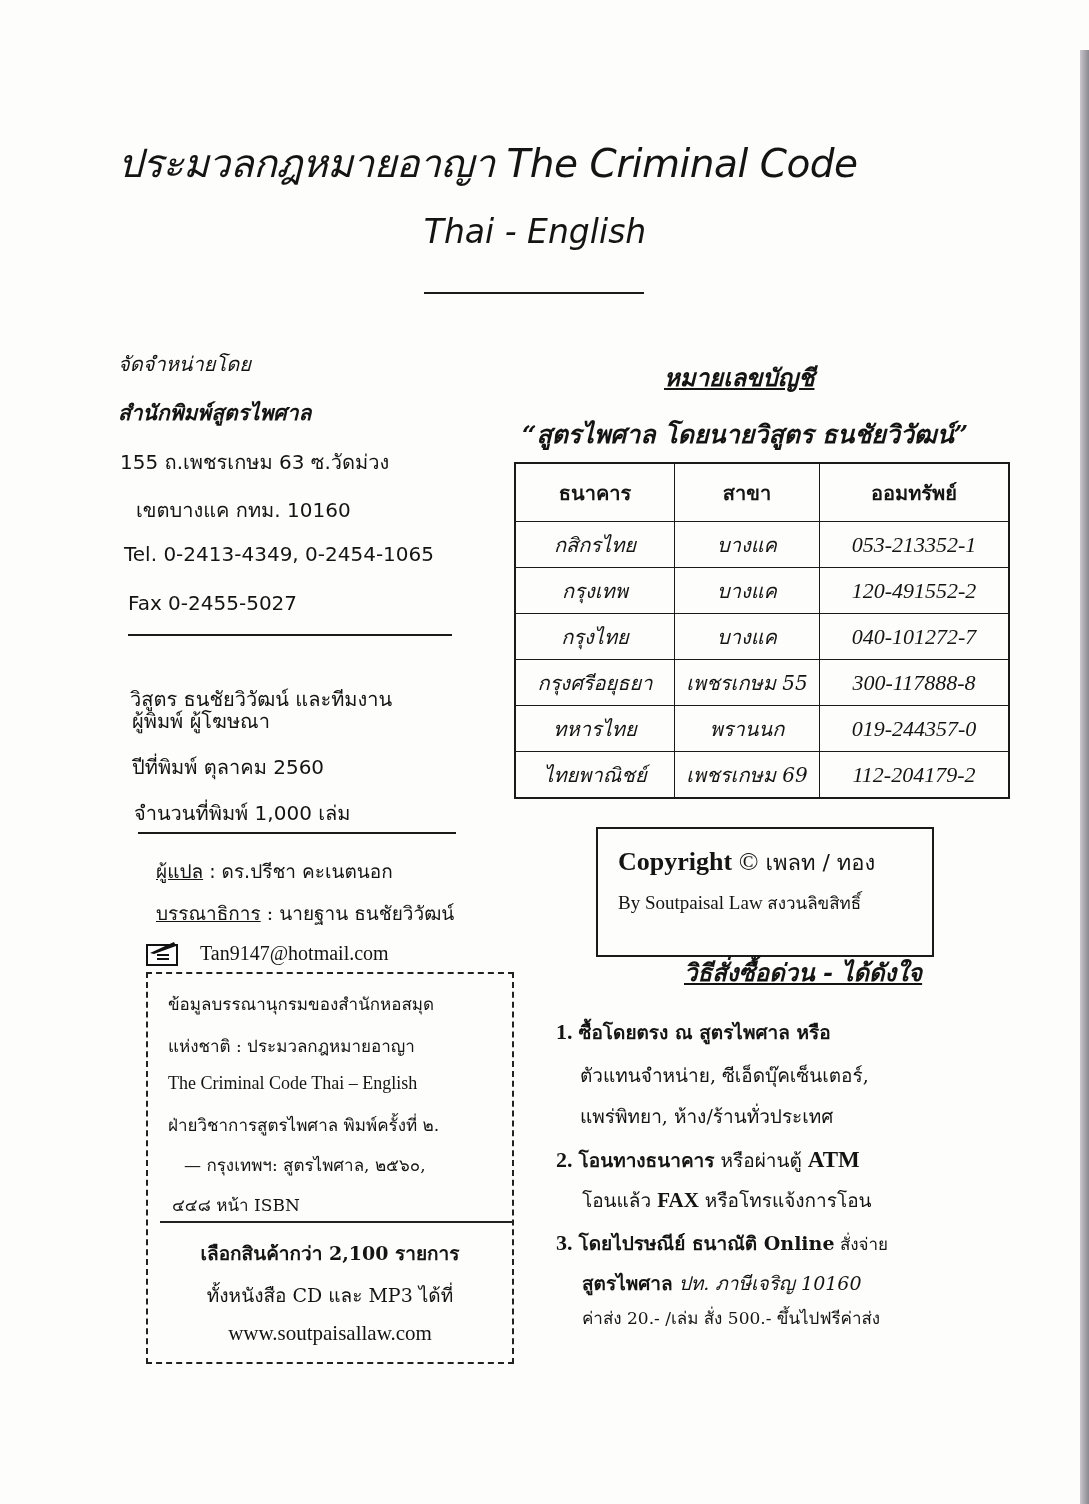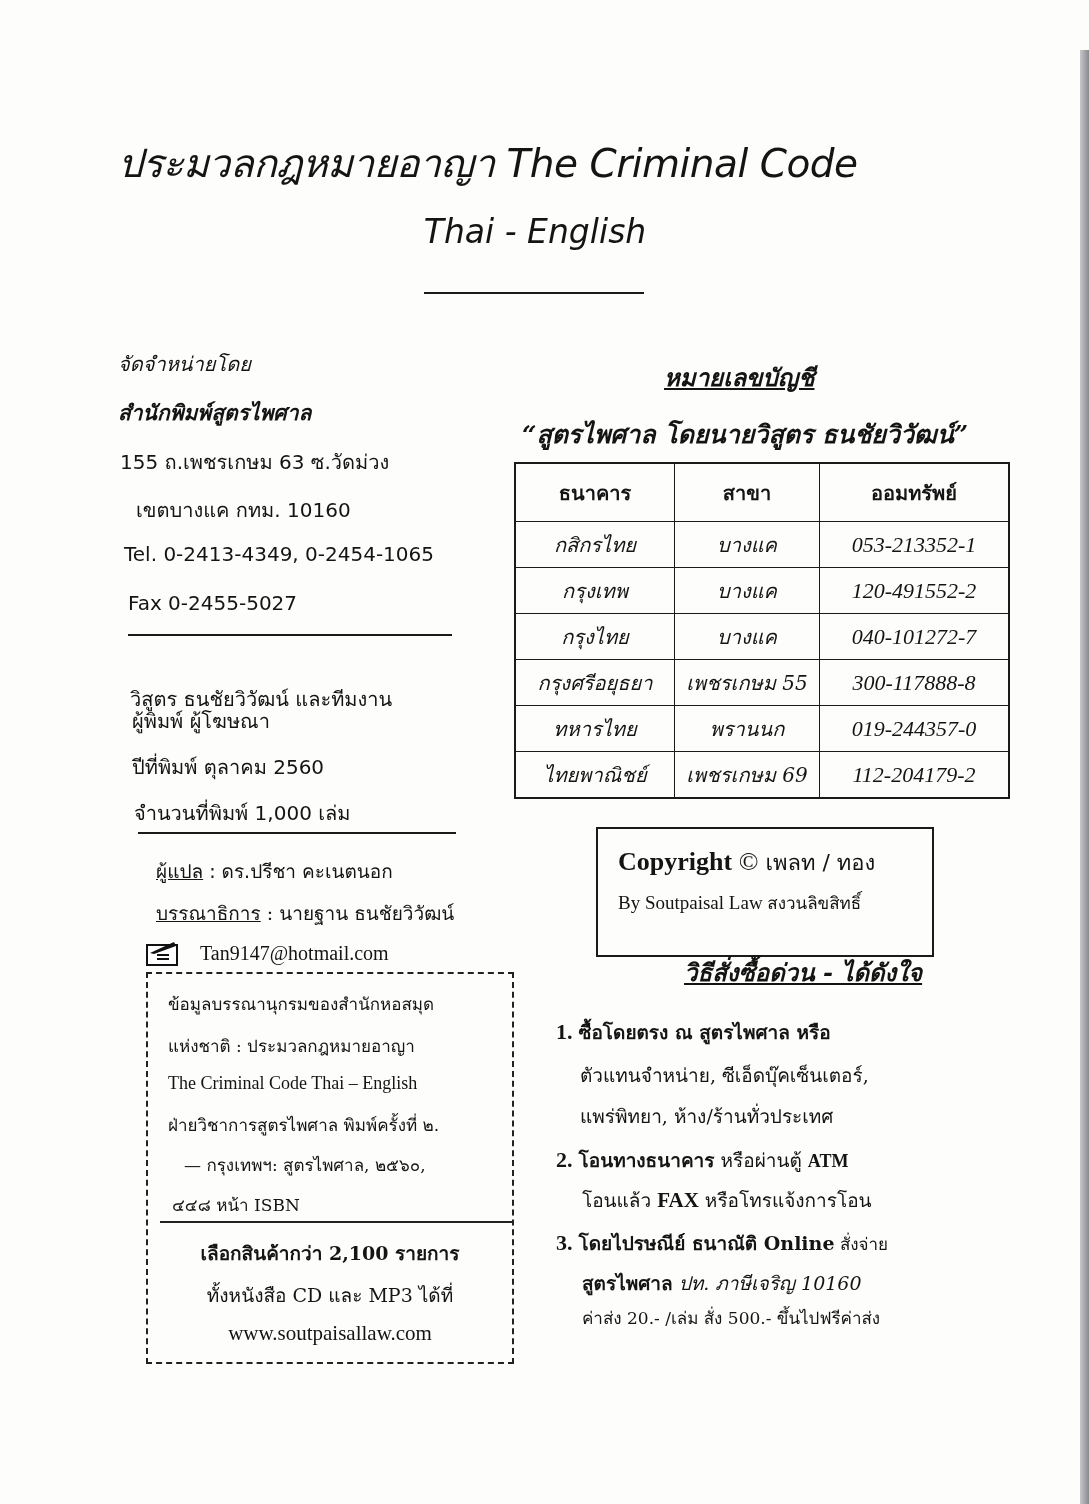--- a/index.html
+++ b/index.html
@@ -181,21 +181,21 @@
 
 <div class="abs order-item" style="left:556px; top:1017px;">
   <span class="num">1.</span>
   <span class="b">ซื้อโดยตรง ณ สูตรไพศาล หรือ</span>
 </div>
 <div class="abs order-item" style="left:580px; top:1060px;">ตัวแทนจำหน่าย, ซีเอ็ดบุ๊คเซ็นเตอร์,</div>
 <div class="abs order-item" style="left:580px; top:1101px;">แพร่พิทยา, ห้าง/ร้านทั่วประเทศ</div>
 
 <div class="abs order-item" style="left:556px; top:1145px;">
   <span class="num">2.</span>
-  <span class="b">โอนทางธนาคาร</span><span>  หรือผ่านตู้ </span><span class="b serif" style="font-family:'Liberation Serif', serif; font-size:18px;">ATM</span>
+  <span class="b">โอนทางธนาคาร</span><span>  หรือผ่านตู้ </span><span class="b serif" style="font-family:'Liberation Serif', serif; font-size:23px;">ATM</span>
 </div>
 <div class="abs order-item" style="left:582px; top:1185px;">
   <span>โอนแล้ว </span><span class="b" style="font-family:'Liberation Serif', serif; font-size:21px;">FAX</span><span>  หรือโทรแจ้งการโอน</span>
 </div>
 
 <div class="abs order-item" style="left:556px; top:1228px;">
   <span class="num">3.</span>
   <span class="b">โดยไปรษณีย์  ธนาณัติ Online</span><span style="font-size:17px;"> สั่งจ่าย</span>
 </div>
 <div class="abs order-item" style="left:582px; top:1268px;">

